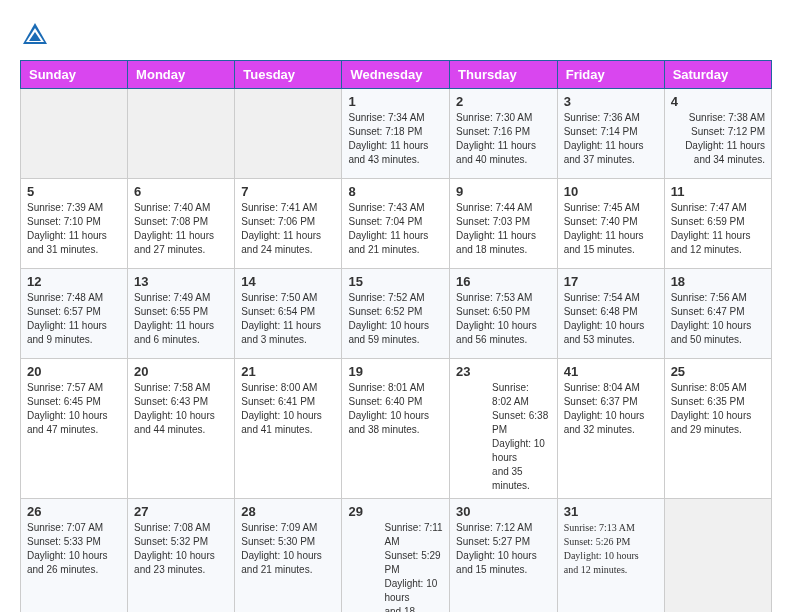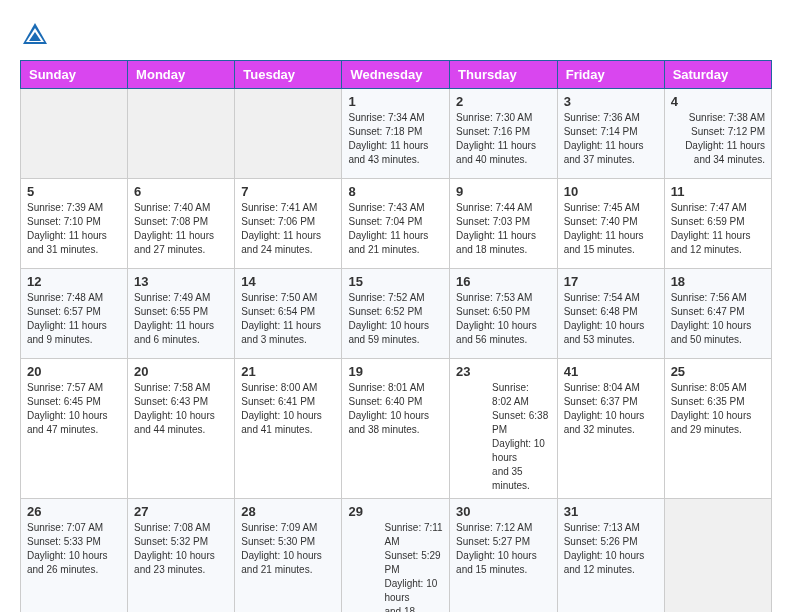--- a/index.html
+++ b/index.html
@@ -339,21 +339,21 @@
         </td>
         <td>
           <span class="day-number">30</span>
           <div class="day-info" style="white-space: pre-line;">Sunrise: 7:12 AM
 Sunset: 5:27 PM
 Daylight: 10 hours
 and 15 minutes.</div>
         </td>
         <td>
           <span class="day-number">31</span>
-          <div class="day-info" style="white-space: pre-line;">Sunrise: 7:13 AM
+          <div class="day-info" style="white-space: pre-line; font-family: Liberation Serif, serif;">Sunrise: 7:13 AM
 Sunset: 5:26 PM
 Daylight: 10 hours
 and 12 minutes.</div>
         </td>
         <td class="empty-cell"></td>
       </tr>
     </tbody>
 </table>
 
 </body></html>

